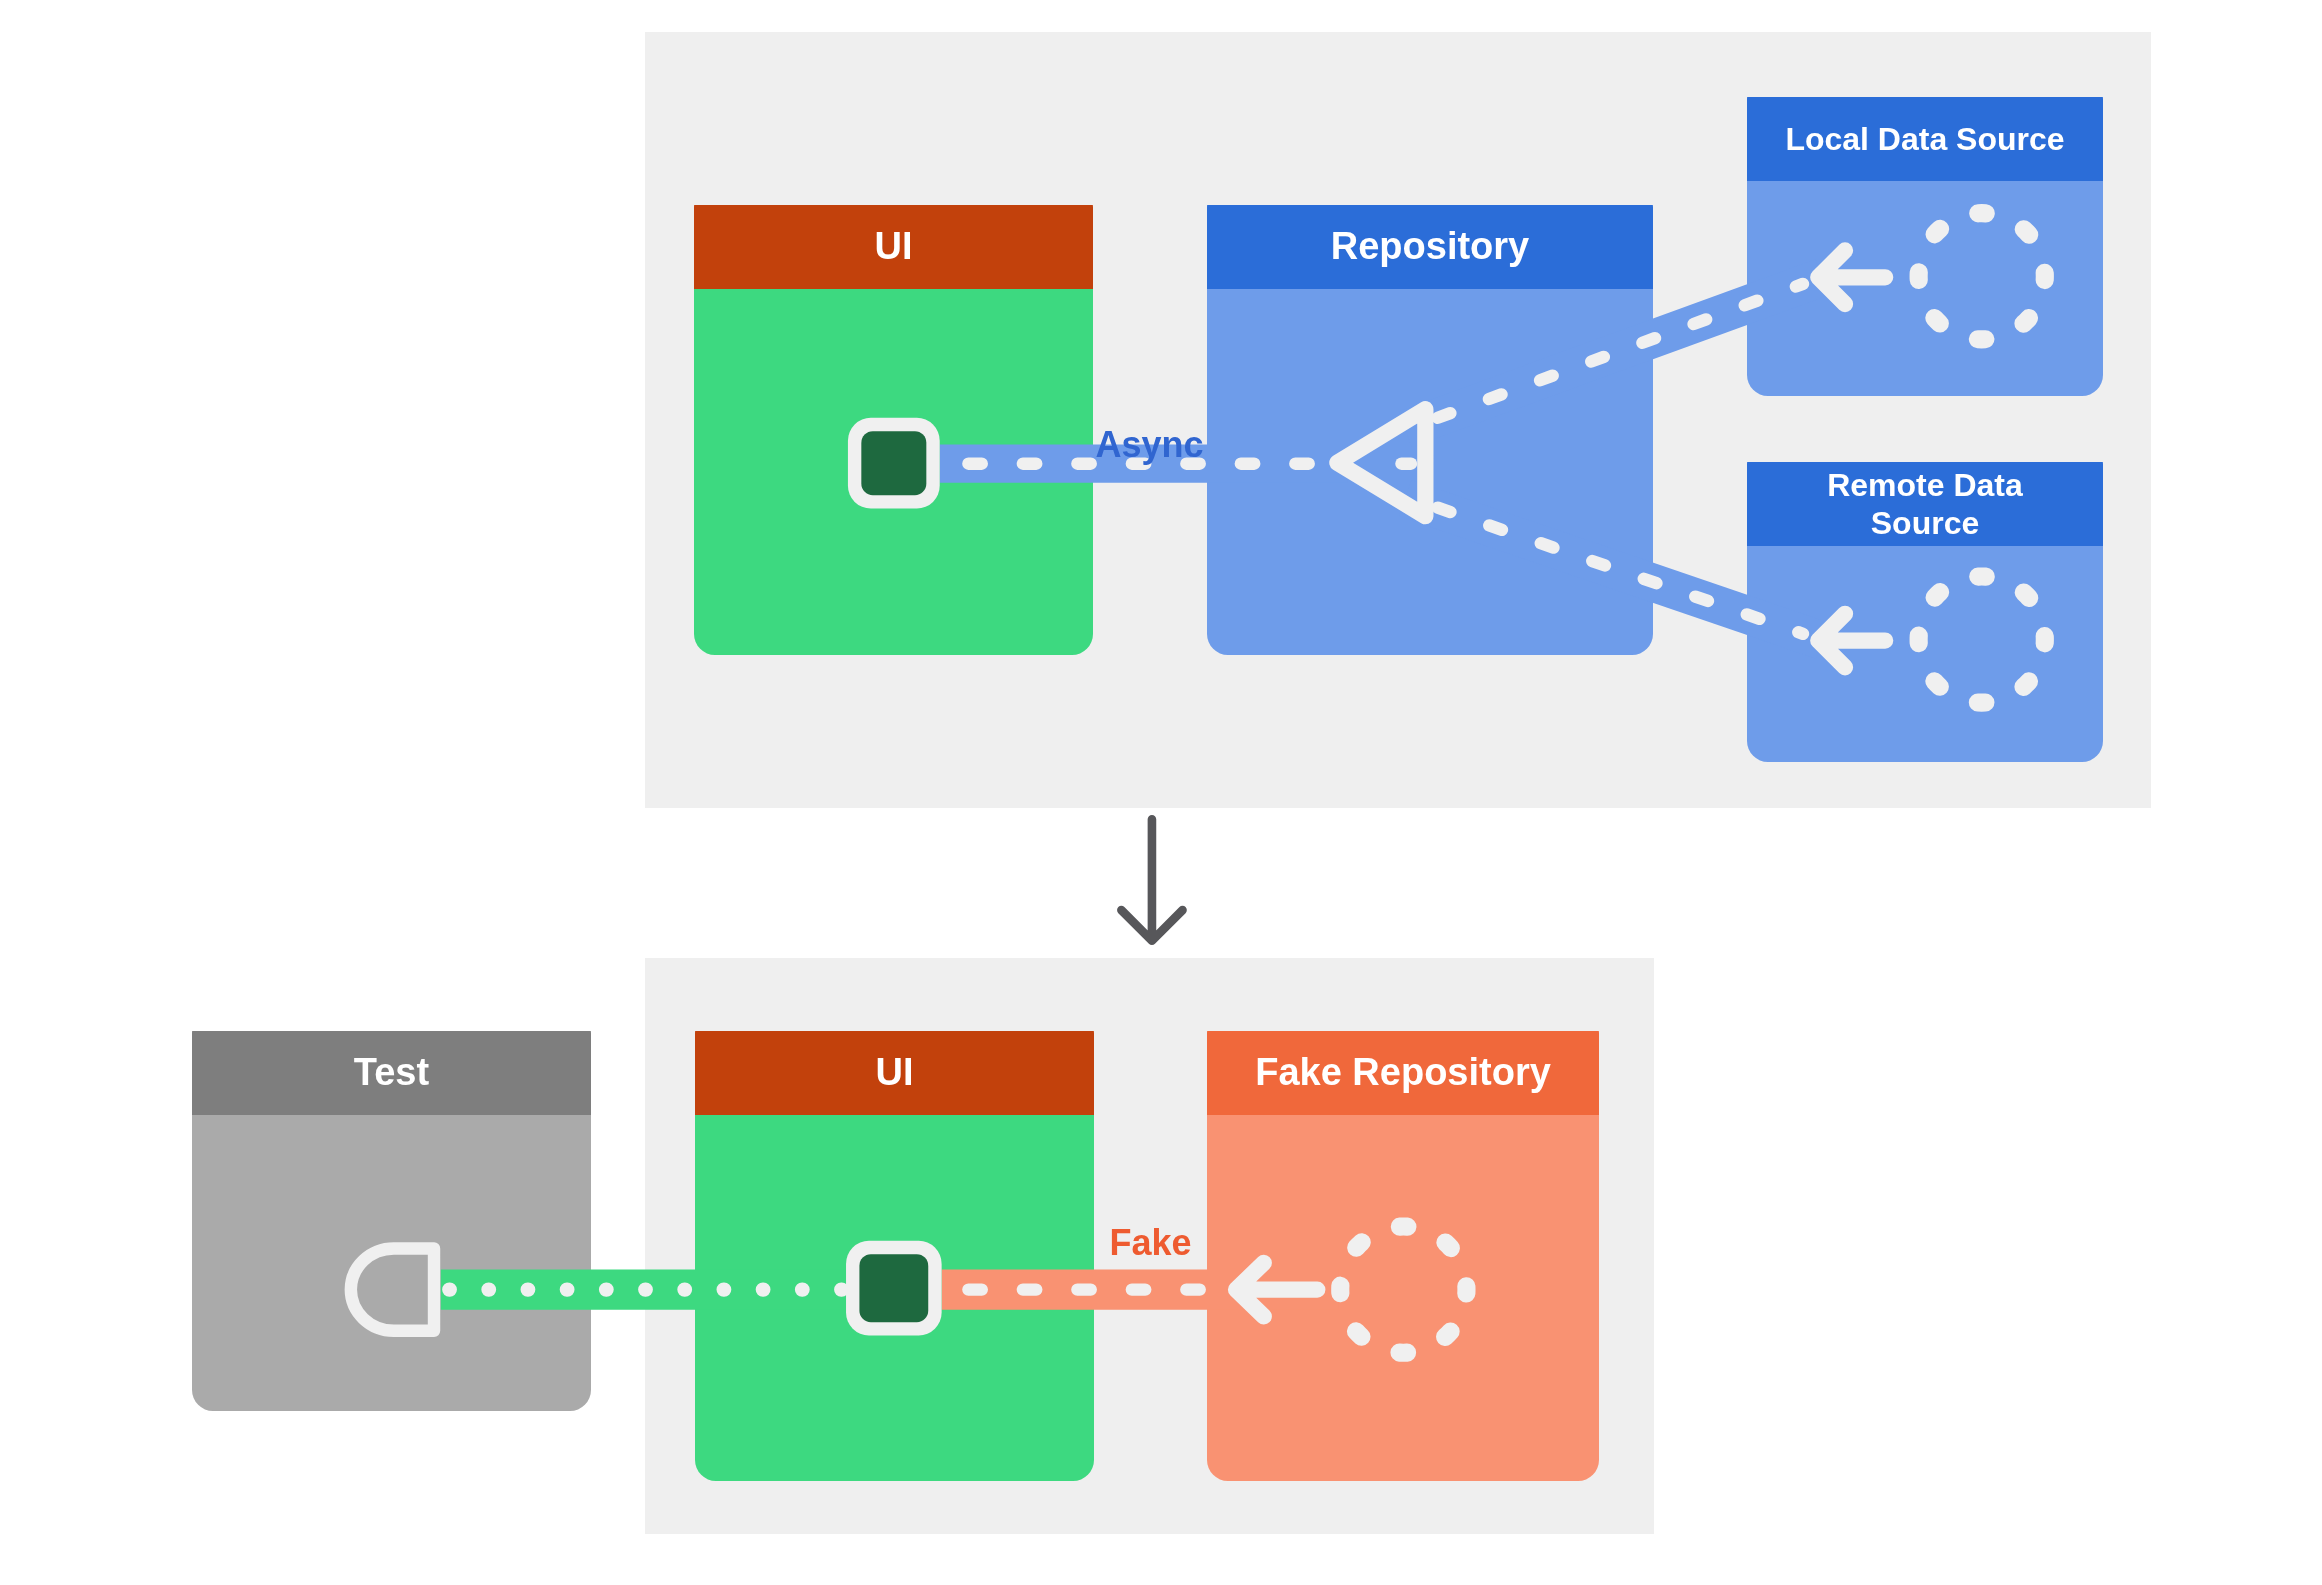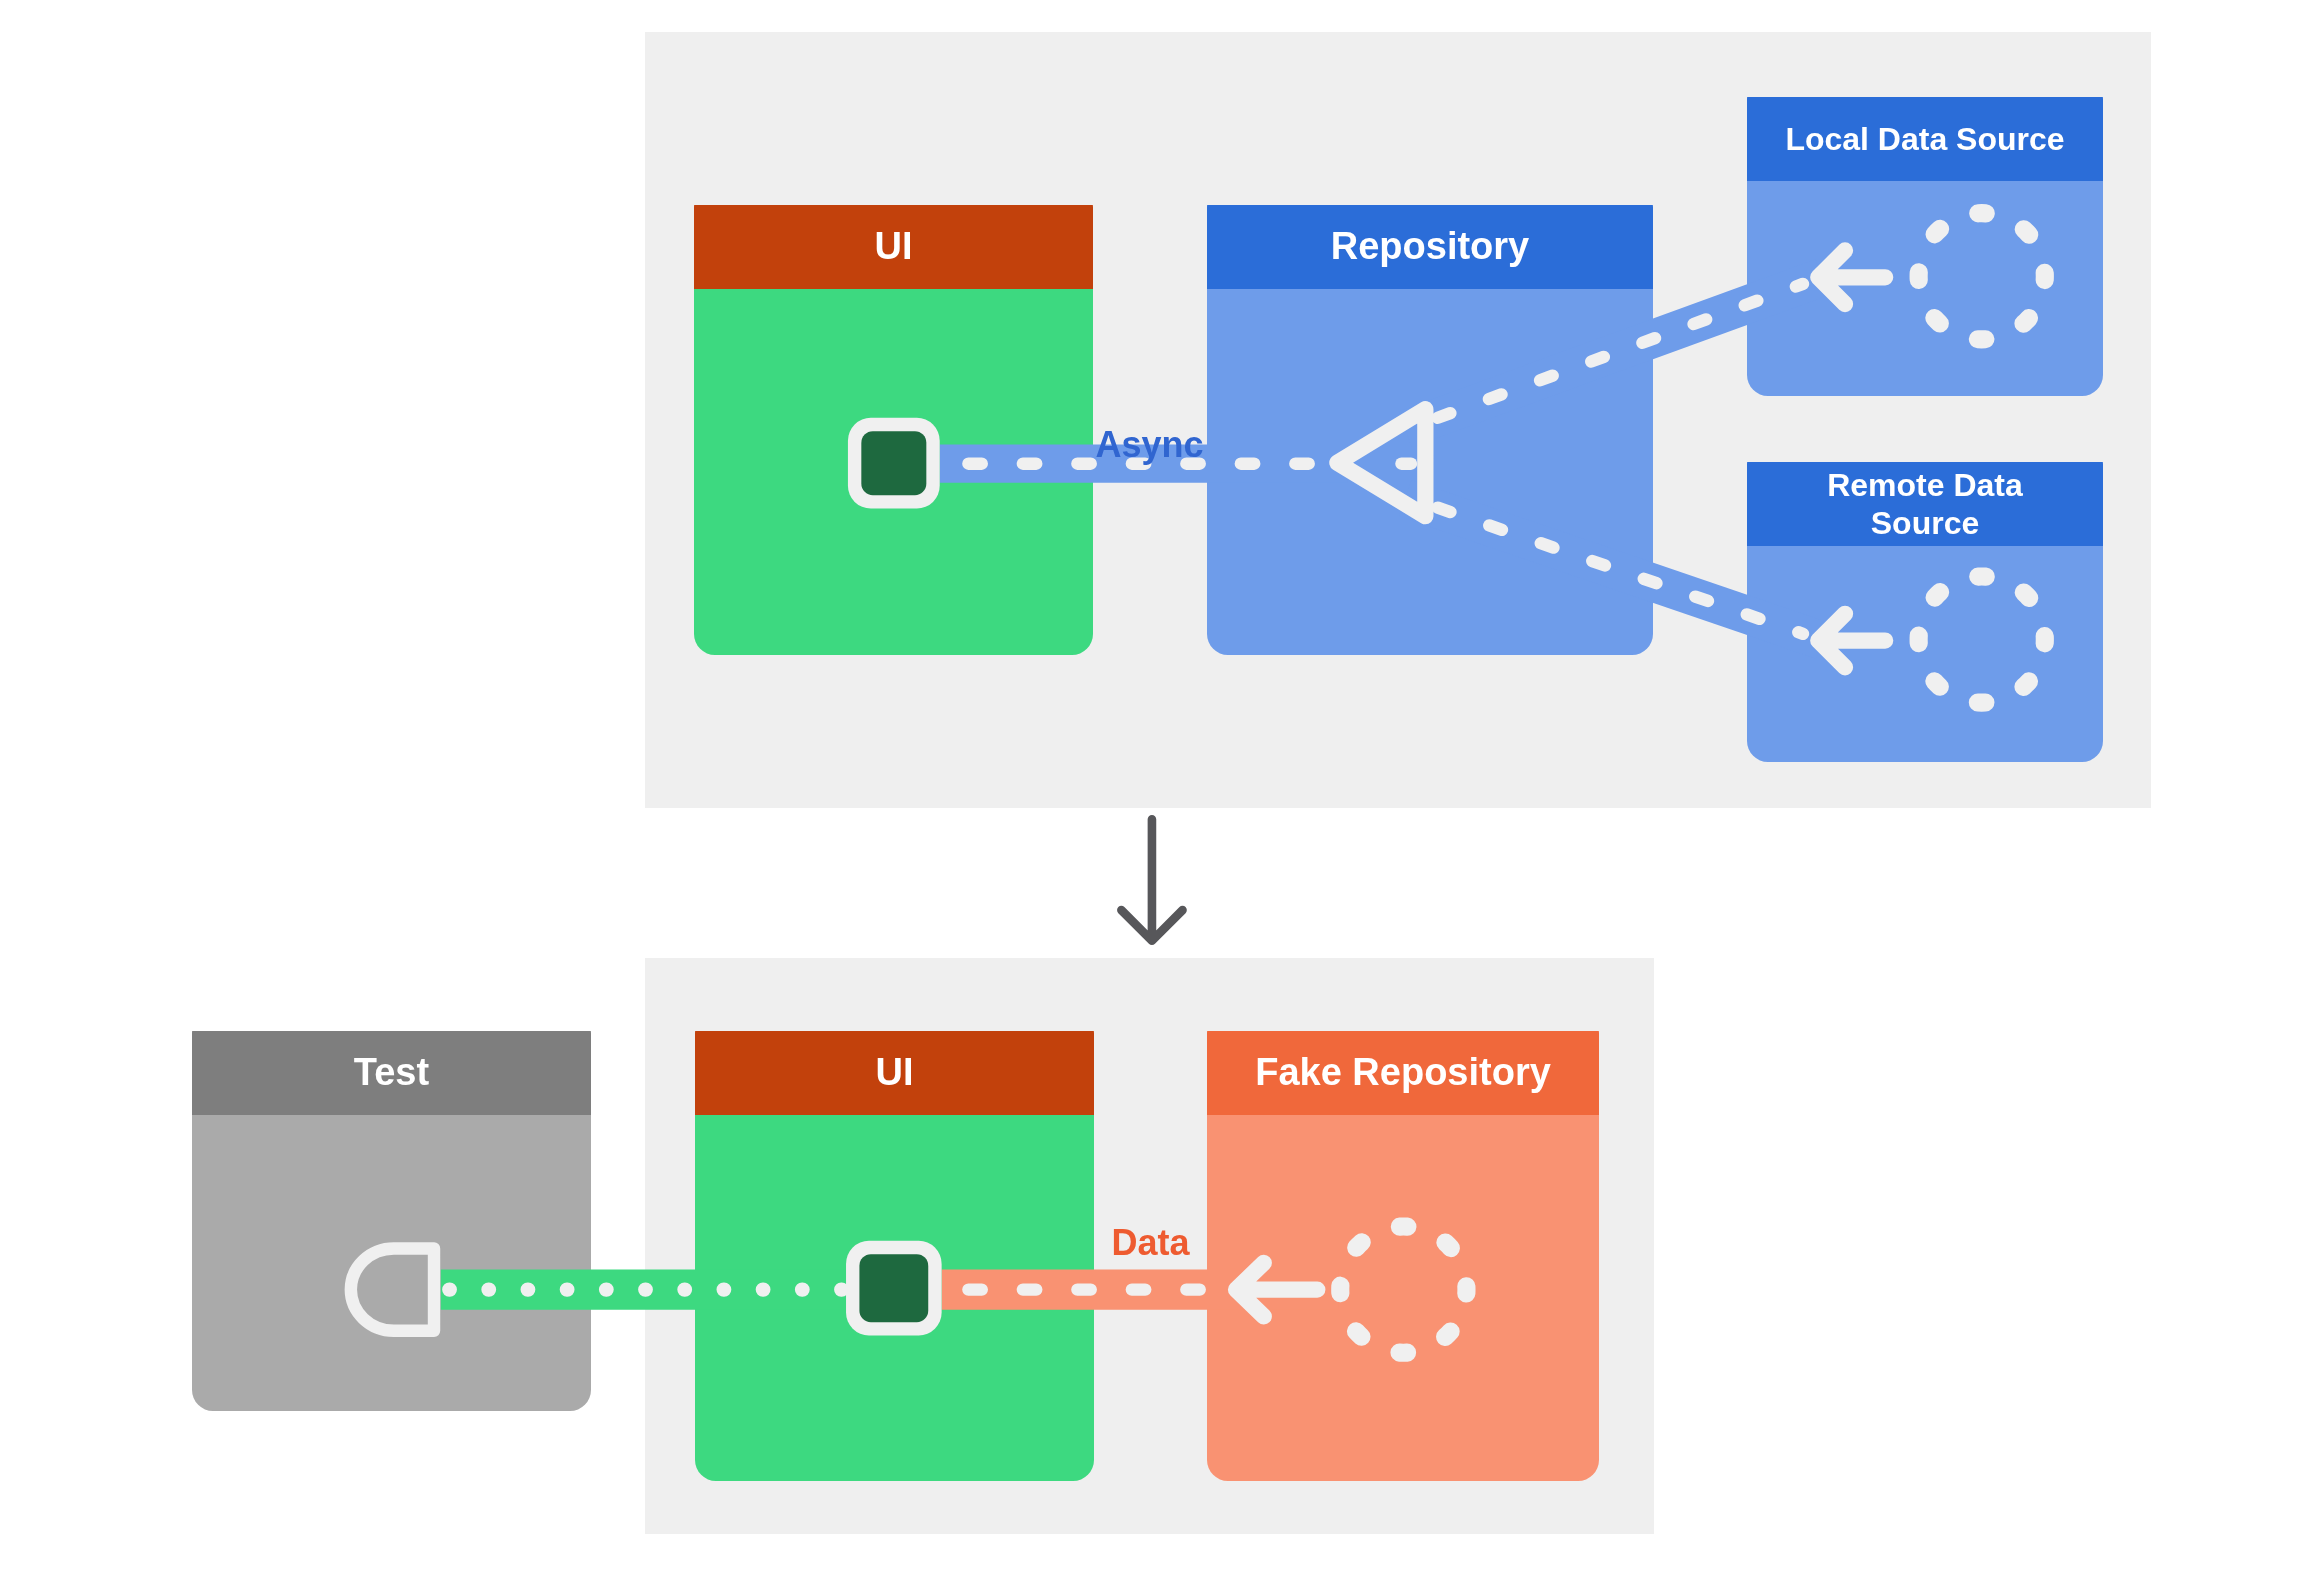--- a/index.html
+++ b/index.html
@@ -120,16 +120,16 @@
     </g>
     <g>
       <rect x="885" y="1298" width="100" height="99" rx="24" fill="#F0F0F0"></rect>
       <rect x="899" y="1312" width="72" height="71" rx="12" fill="#1E693F"></rect>
     </g>
 
     <path d="M 1205 857 L 1205 976 M 1173 952 L 1205 984 L 1237 952" fill="none" stroke="#57575A" stroke-width="9" stroke-linecap="round" stroke-linejoin="round"></path>
   </svg>
 
   <div class="flow-label async">Async</div>
-  <div class="flow-label sync">Data</div>
+  <div class="flow-label sync">Fake</div>
 
 </div>
 
 
 </body></html>

